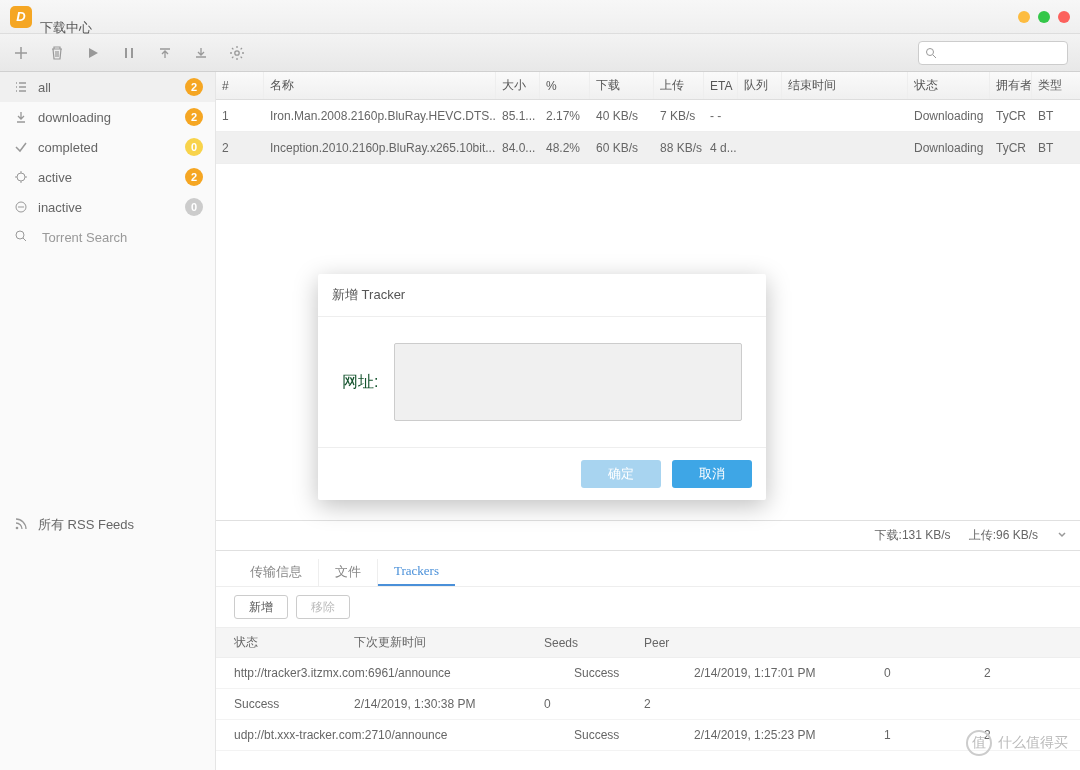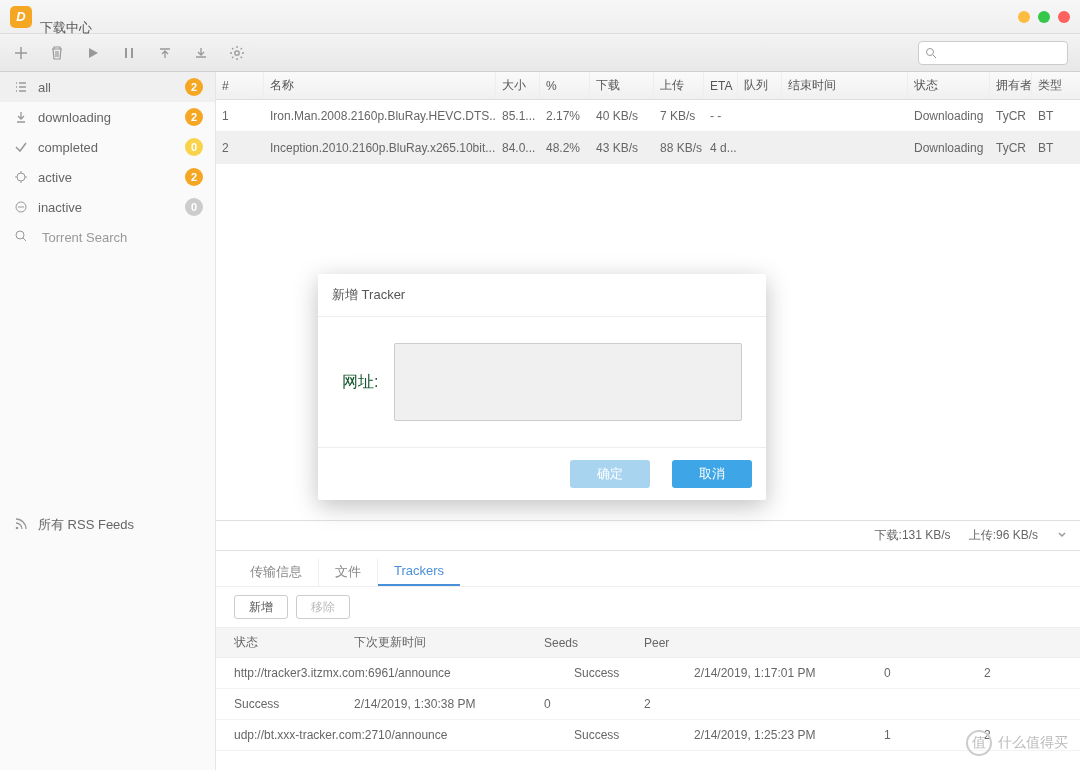--- a/index.html
+++ b/index.html
@@ -43,37 +43,37 @@
 .c-idx{width:48px}.c-name{width:232px}.c-size{width:44px}.c-pct{width:50px}.c-dl{width:64px}.c-ul{width:50px}.c-eta{width:34px}.c-q{width:44px}.c-end{width:126px}.c-stat{width:82px}.c-own{width:42px}.c-type{width:30px;border-right:none!important}
 
 
 .stats { height: 30px; border-top: 1px solid #e0e0e0; display:flex; align-items:center; justify-content:flex-end; padding:0 12px; gap: 18px; color:#666; font-size:12px;}
 .stats .chev{color:#999;cursor:pointer;}
 
 
 .detail { border-top: 1px solid #e0e0e0; height: 220px; display:flex;flex-direction:column;}
 .tabs { display:flex; gap: 0; padding: 8px 18px 0; border-bottom:1px solid #eee; height:36px;}
 .tab { padding: 4px 16px 8px; color:#888; cursor:pointer; border-right: 1px solid #eee;}
-.tab:last-child{border-right:none;}
+.tab:last-child{border-right:none;font-family:Liberation Serif, serif;}
 .tab.active { color:#4a90d9; border-bottom: 2px solid #4a90d9; }
 .detail-actions { padding: 8px 18px; display:flex; gap:8px;}
 .btn-sm { height:24px; padding:0 14px; border:1px solid #ccc; background:#fff; border-radius:3px; cursor:pointer; color:#555; font-size:12px;}
 .btn-sm.disabled{color:#bbb;cursor:default;}
 .tracker-head,.tracker-row{display:flex;align-items:center;height:31px;padding:0 18px;font-size:12px;}
 .tracker-head{background:#f5f5f5;color:#666;border-top:1px solid #eee;border-bottom:1px solid #eee;}
 .tracker-row{border-bottom:1px solid #f3f3f3;}
 .t-url{width:340px}.t-stat{width:120px}.t-time{width:190px}.t-seed{width:100px}.t-peer{width:60px}
 
 
 .dialog { position:absolute; left:318px; top:274px; width:448px; background:#fff; box-shadow:0 6px 24px rgba(0,0,0,.25); border-radius:2px; z-index:100;}
 .dialog-title{padding:12px 14px;color:#555;font-size:13px;}
 .dialog-body{border-top:1px solid #eee;border-bottom:1px solid #eee;padding:26px 24px;display:flex;align-items:center;gap:16px;}
 .dialog-body label{color:#14532d;font-size:16px;}
 .dialog-body textarea{flex:1;height:78px;border:1px solid #ccc;background:#f0f0f0;resize:none;border-radius:2px;}
-.dialog-footer{padding:12px 14px;display:flex;justify-content:flex-end;gap:22px;}
+.dialog-footer{padding:12px 14px;display:flex;justify-content:flex-end;gap:11px;}
 .dlg-btn{width:80px;height:28px;border:none;border-radius:3px;color:#fff;cursor:pointer;font-size:13px;}
 .dlg-btn.ok{background:#a8d4f0}.dlg-btn.cancel{background:#3ea6e6}
 
 
 .watermark{position:absolute;right:12px;bottom:14px;color:#bbb;font-size:14px;display:flex;align-items:center;gap:6px;z-index:200;}
 .watermark .wm-ic{width:26px;height:26px;border:2px solid #ccc;border-radius:50%;display:flex;align-items:center;justify-content:center;font-size:14px;color:#bbb;}
 </style>
 </head>
 <body>
 
@@ -227,21 +227,21 @@
       <div class="c-end"></div>
       <div class="c-stat">Downloading</div>
       <div class="c-own">TyCR</div>
       <div class="c-type">BT</div>
     </div>
     <div class="row selected">
       <div class="c-idx">2</div>
       <div class="c-name">Inception.2010.2160p.BluRay.x265.10bit....</div>
       <div class="c-size">84.0...</div>
       <div class="c-pct">48.2%</div>
-      <div class="c-dl">43 KB/s</div>
+      <div class="c-dl">60 KB/s</div>
       <div class="c-ul">88 KB/s</div>
       <div class="c-eta">4 d...</div>
       <div class="c-q"></div>
       <div class="c-end"></div>
       <div class="c-stat">Downloading</div>
       <div class="c-own">TyCR</div>
       <div class="c-type">BT</div>
     </div>
     <div style="flex:1"></div>
 

